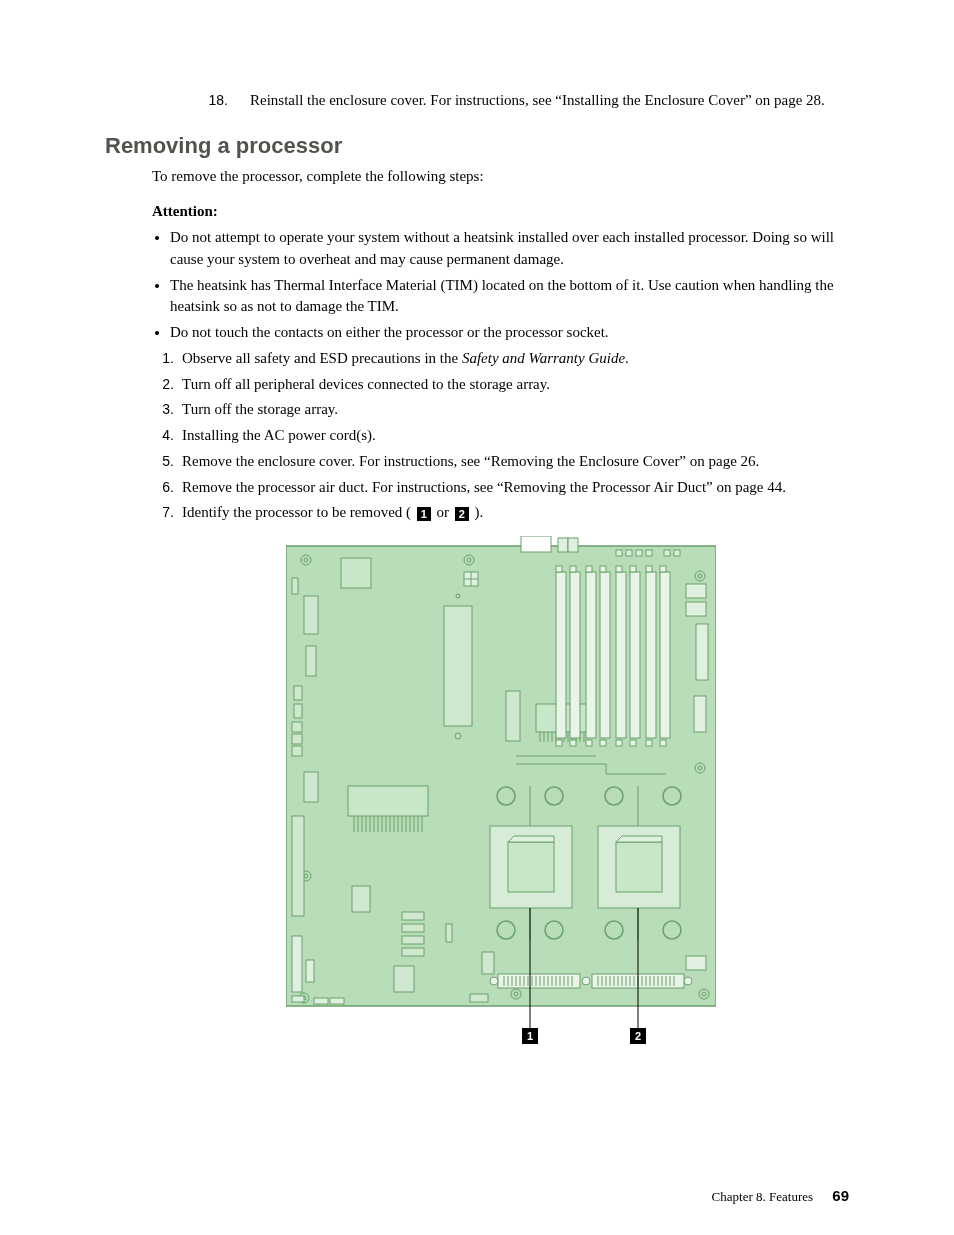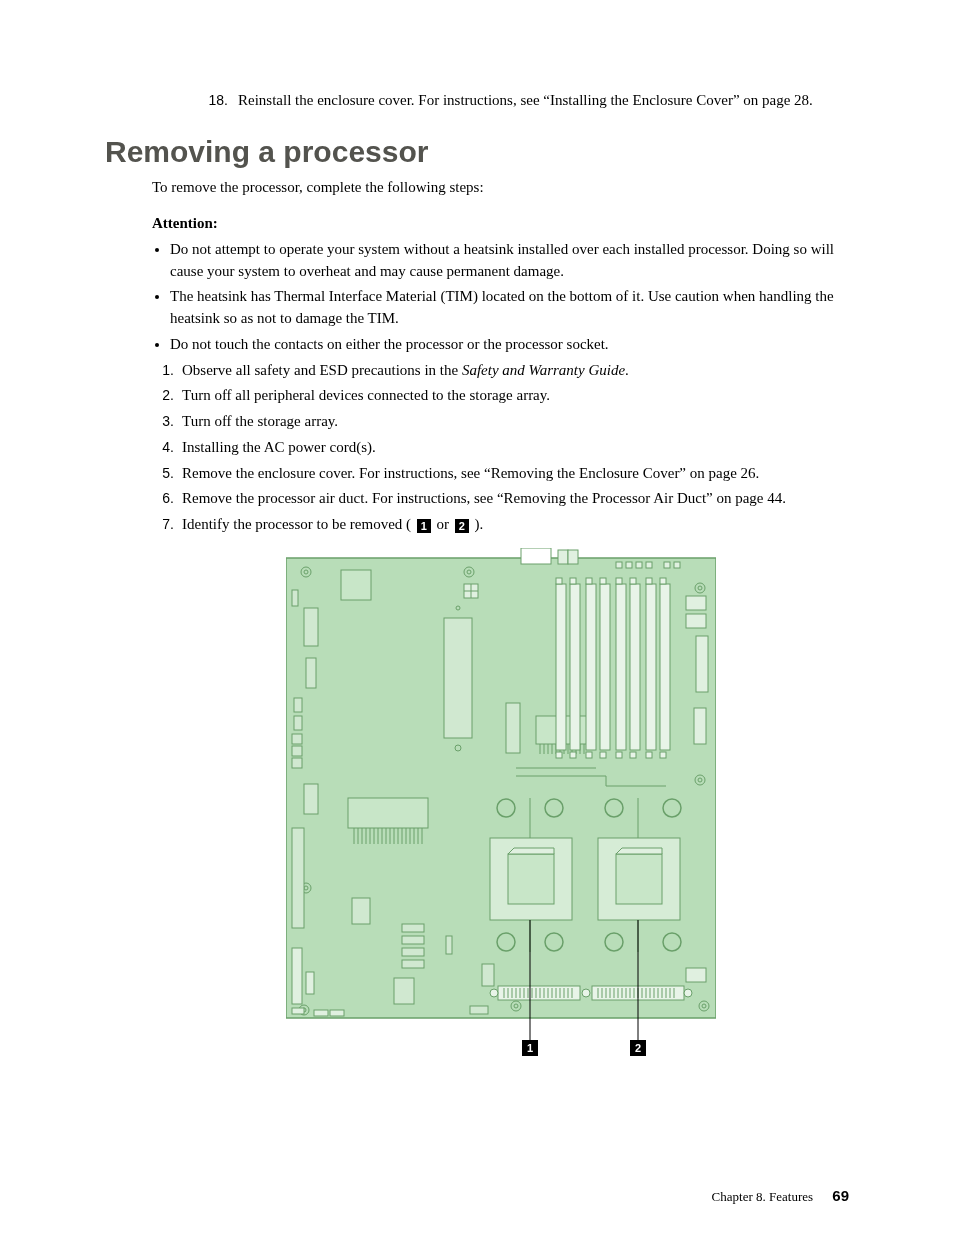--- a/index.html
+++ b/index.html
@@ -26,26 +26,26 @@
   .ol-top > li {
     display: flex;
     margin-bottom: 6px;
   }
   .ol-top .num {
     font-family: Arial, Helvetica, sans-serif;
     font-size: 14px;
     font-weight: 400;
     min-width: 28px;
     text-align: right;
-    padding-right: 10px;
+    padding-right: 22px;
   }
   .ol-top .txt { flex: 1; }
   h2.section {
     font-family: Arial, Helvetica, sans-serif;
-    font-size: 30px;
+    font-size: 22px;
     font-weight: bold;
     color: #53534e;
     margin: 14px 0 4px 0;
   }
   .body-block {
     margin-left: 47px;
   }
   .intro { margin: 0 0 14px 0; }
   .attention { font-weight: bold; margin: 0 0 4px 0; }
   ul.bullets {

